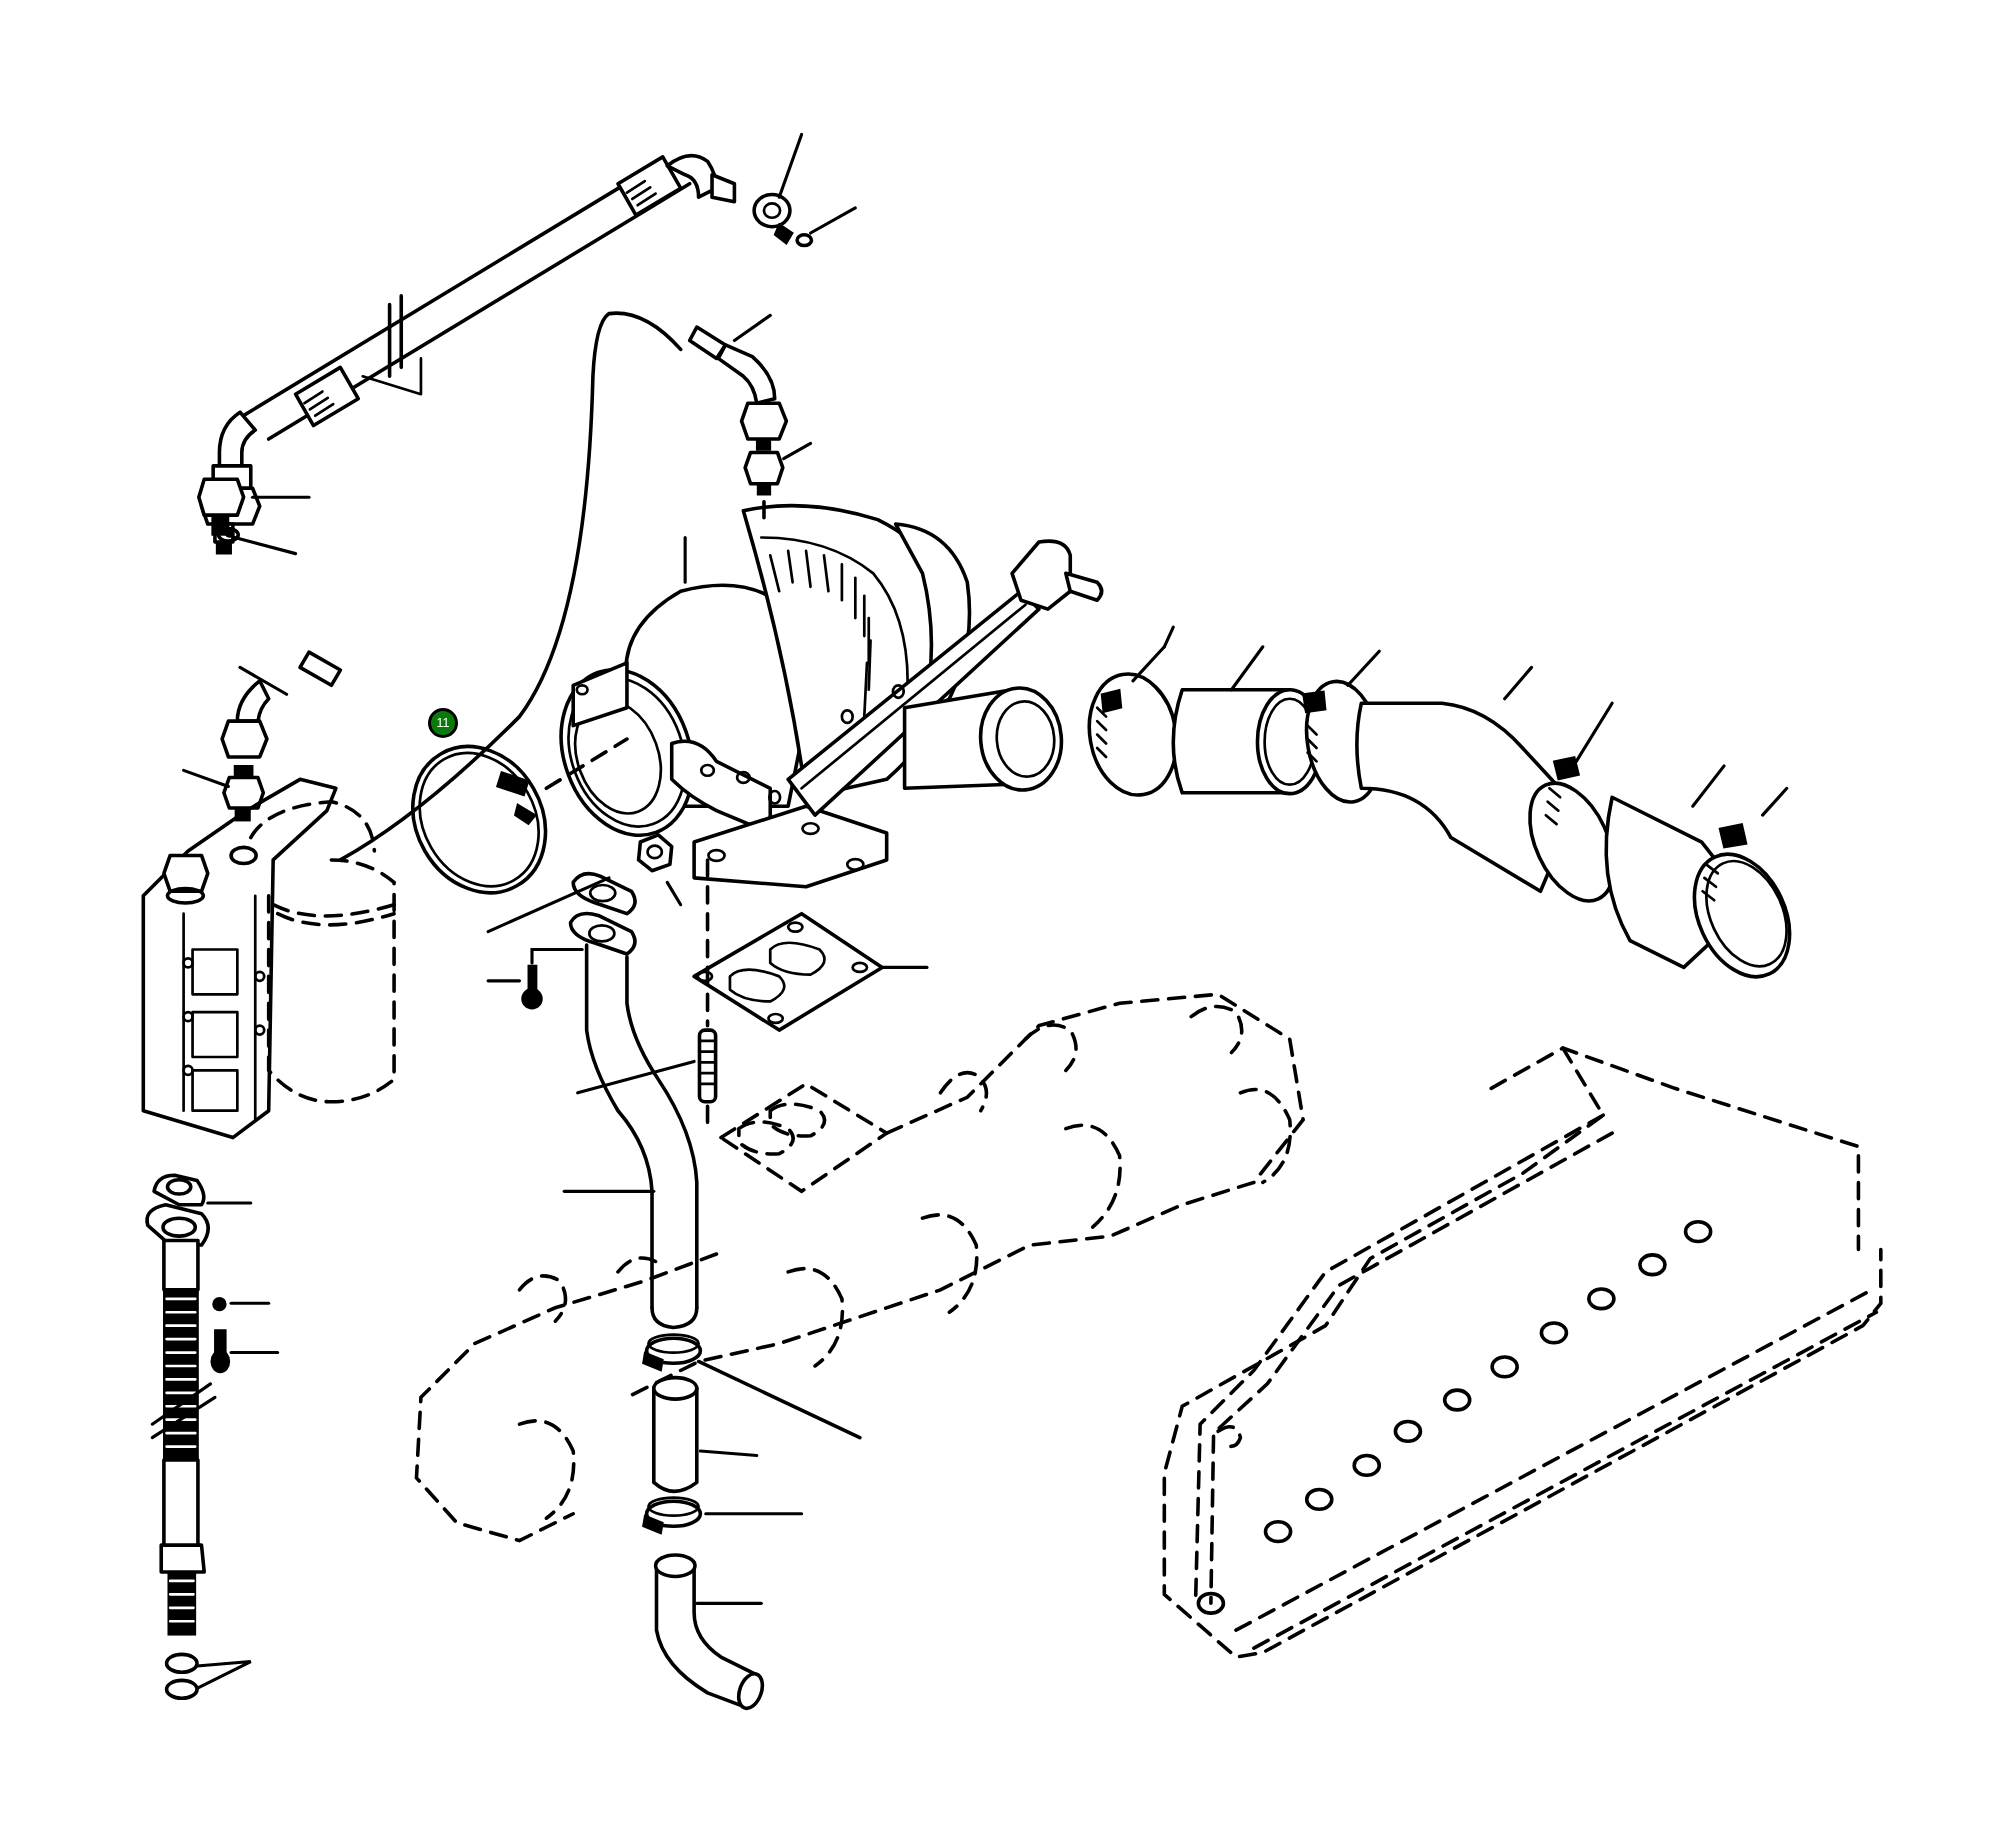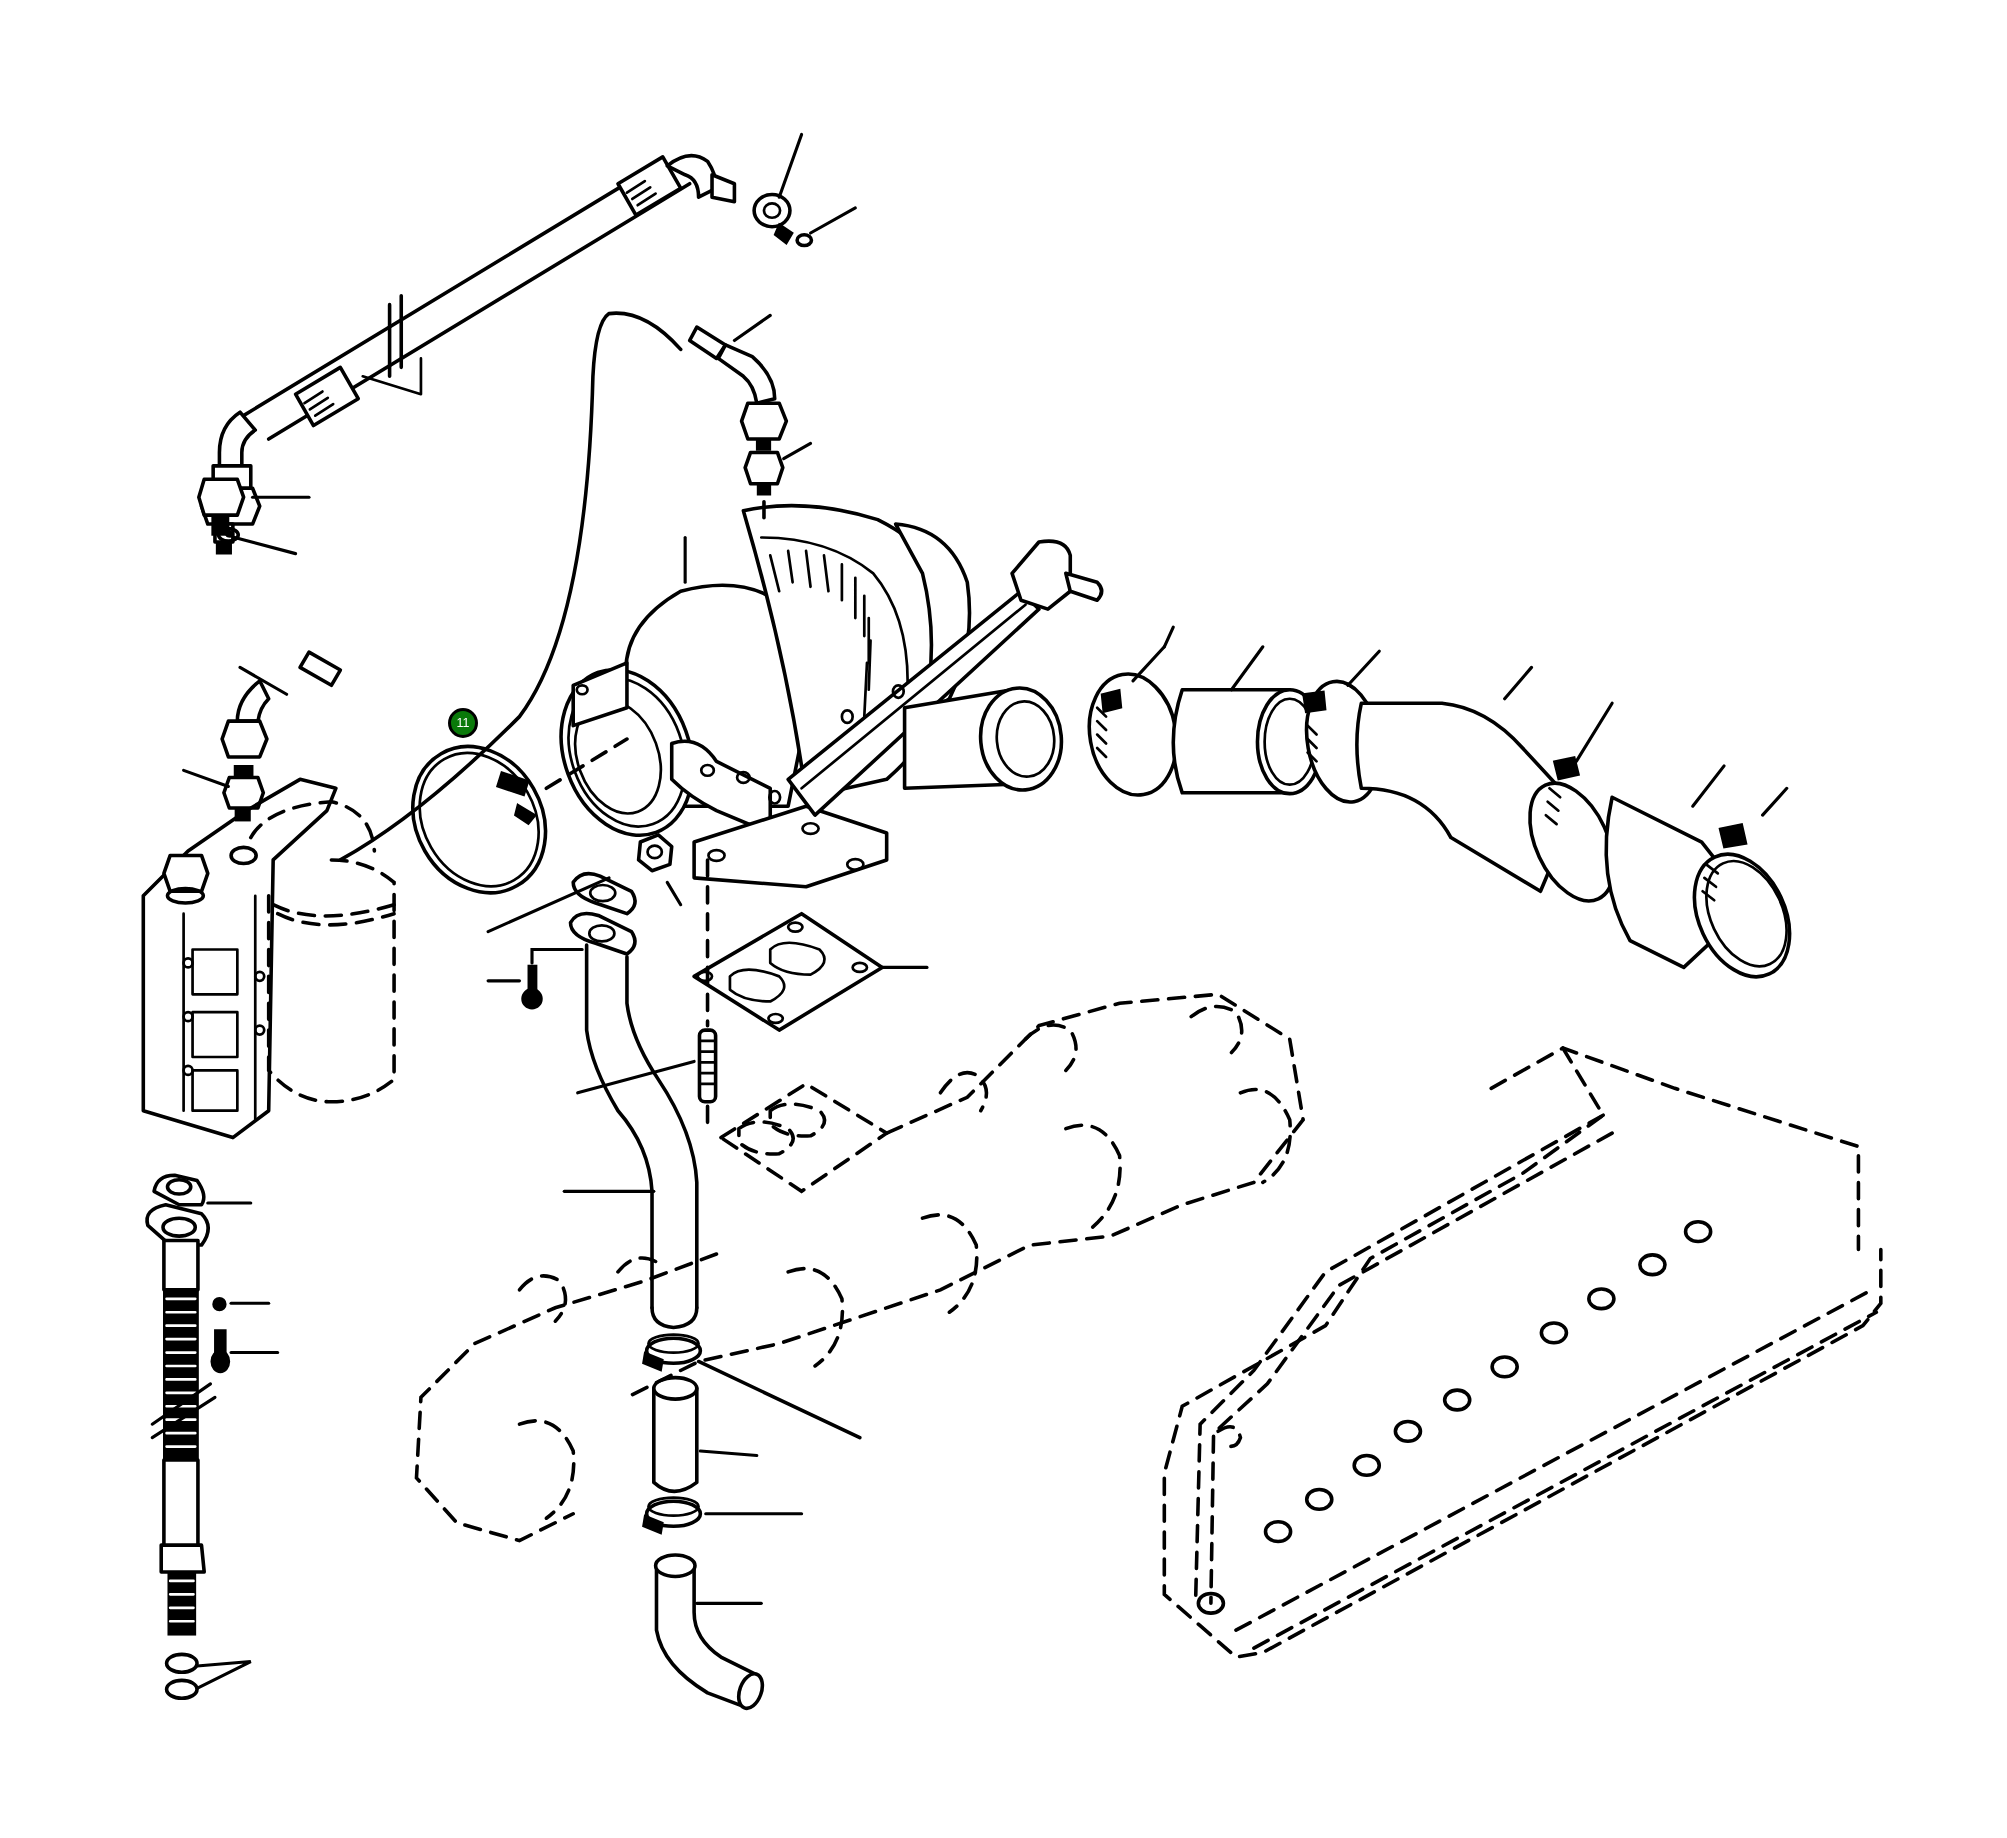--- a/index.html
+++ b/index.html
@@ -325,16 +325,16 @@
     <path class="leader" d="M1375 770 L1410 722"></path>
     <path class="leader" d="M1505 765 L1540 727"></path>
     <path class="leader" d="M1680 780 L1710 745"></path>
     <path class="leader" d="M1760 850 L1800 785"></path>
     <path class="leader" d="M1890 900 L1925 855"></path>
     <path class="leader" d="M1968 910 L1995 880"></path>
     <path class="leader" d="M1300 722 L1310 700"></path>
   </g>
 </svg>
 
-<div class="callout" style="left:448px; top:708px; width:30px; height:30px; background:#0a7a0a;">
+<div class="callout" style="left:428px; top:708px; width:30px; height:30px; background:#0a7a0a;">
   <span>11</span>
 </div>
 
 
 </body></html>

